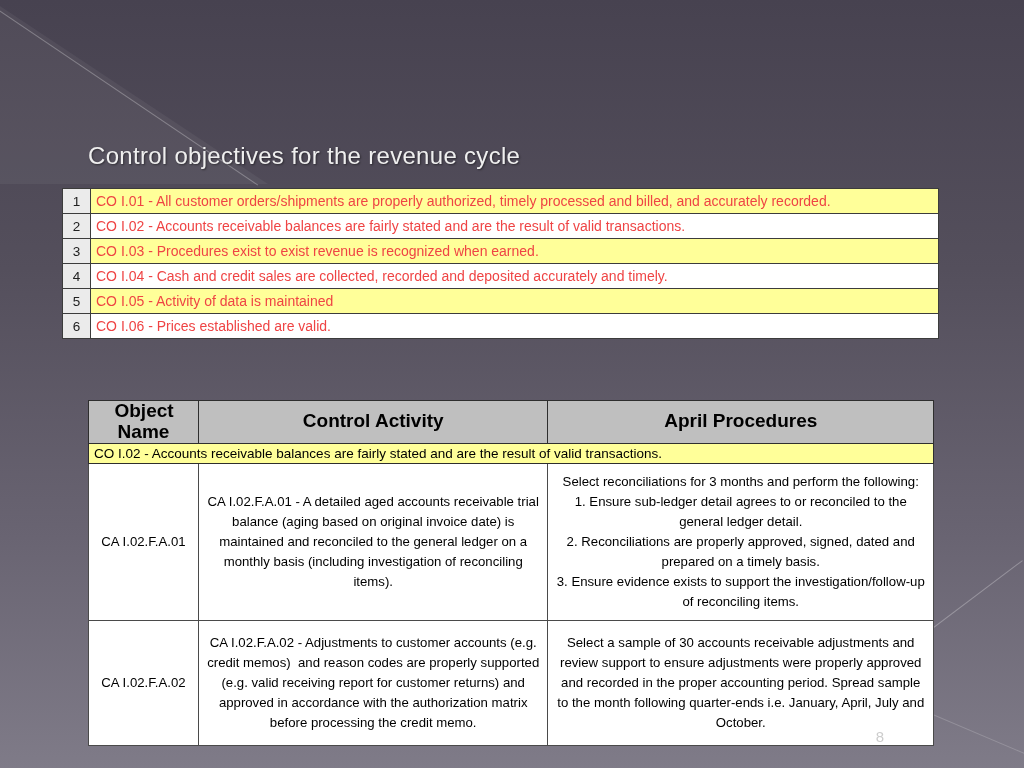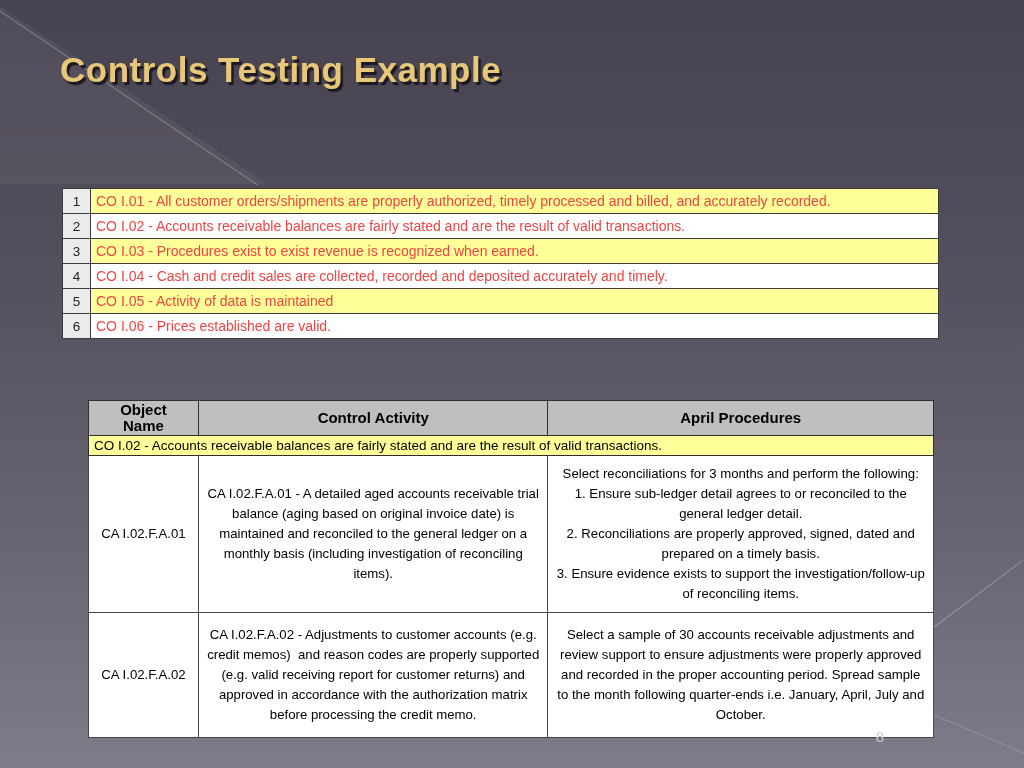--- a/index.html
+++ b/index.html
@@ -45,21 +45,21 @@
     white-space:nowrap; overflow:hidden;
   }
   .obj-table .hl { background:var(--highlight-yellow,#ffff99); }
 
   
   .act-table { position:absolute; left:88px; top:400px; width:846px; background:#fff; color:#000; }
   .act-table col.c1 { width:110px; }
   .act-table col.c2 { width:350px; }
   .act-table col.c3 { width:386px; }
   .act-table th {
-    background:var(--header-gray,#bfbfbf); font-size:15px; font-weight:bold;
+    background:var(--header-gray,#bfbfbf); font-size:19px; font-weight:bold;
     border:1px solid #2e2e2e; height:34px; text-align:center; padding:0 4px; line-height:1.1;
   }
   .act-table th .wrap-narrow { display:inline-block; width:58px; }
   .act-table td { border:1px solid #4a4a4a; vertical-align:middle; }
   .act-table .group td {
     background:var(--highlight-yellow,#ffff99); font-size:13.5px;
     padding:1px 5px; height:17px; border-color:#2e2e2e;
   }
   .act-table .body-row td { font-size:13.2px; line-height:1.52; padding:3px 6px;text-align:center; }
   .act-table .r1 td { height:150px; }
@@ -76,22 +76,22 @@
 </head>
 <body>
 
 <div class="slide">
 
   <div class="tri-tl"></div>
   <div class="diag diag-a"></div>
   <div class="diag diag-b1"></div>
   <div class="diag diag-b2"></div>
 
-  <h1 class="title">Controls Testing Example</h1>
 
+  <div class="subtitle s1">Control objectives for the revenue cycle</div>
 
   <table class="obj-table">
     <tbody>
       <tr>
         <td class="rownum">1</td>
         <td class="objtext hl">CO I.01 - All customer orders/shipments are properly authorized, timely processed and billed, and accurately recorded.</td>
       </tr>
       <tr>
         <td class="rownum">2</td>
         <td class="objtext">CO I.02 - Accounts receivable balances are fairly stated and are the result of valid transactions.</td>

